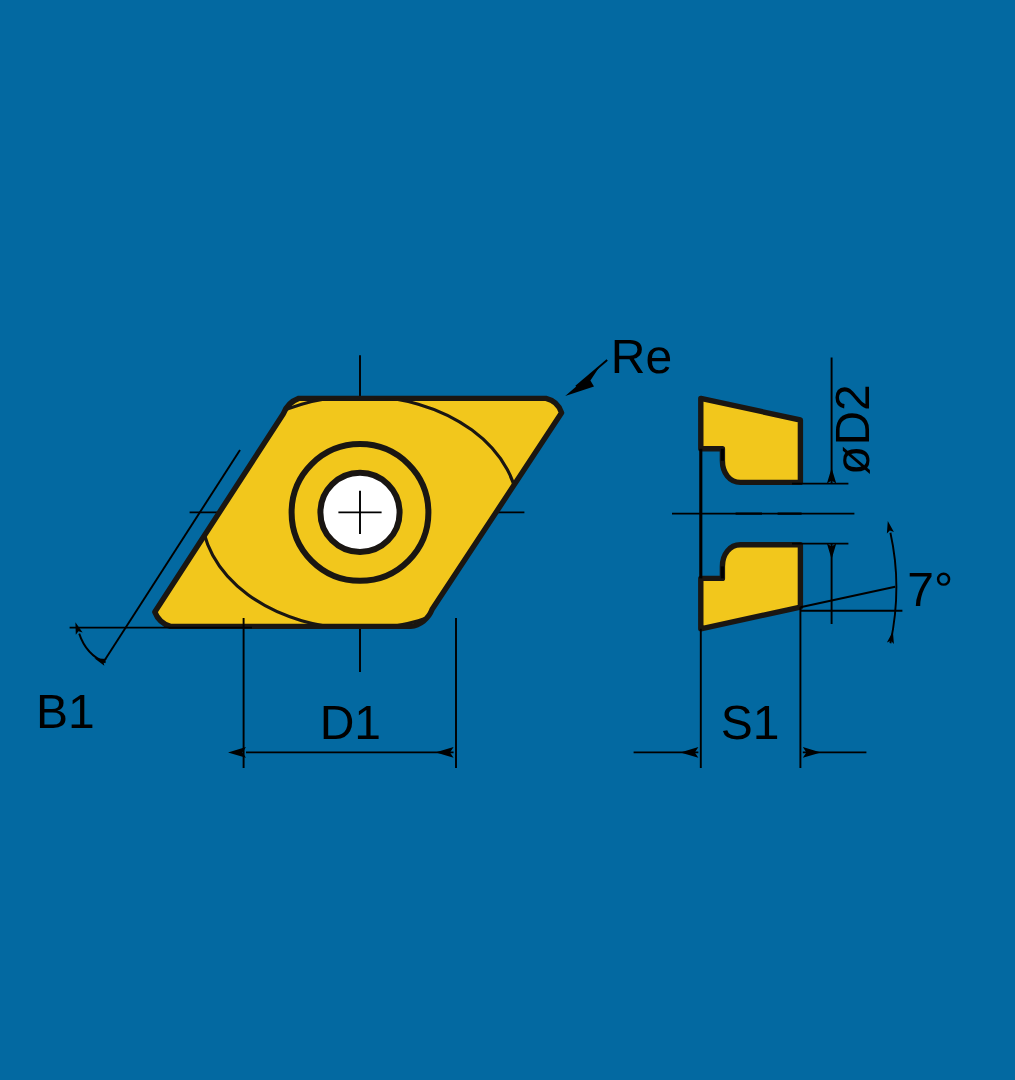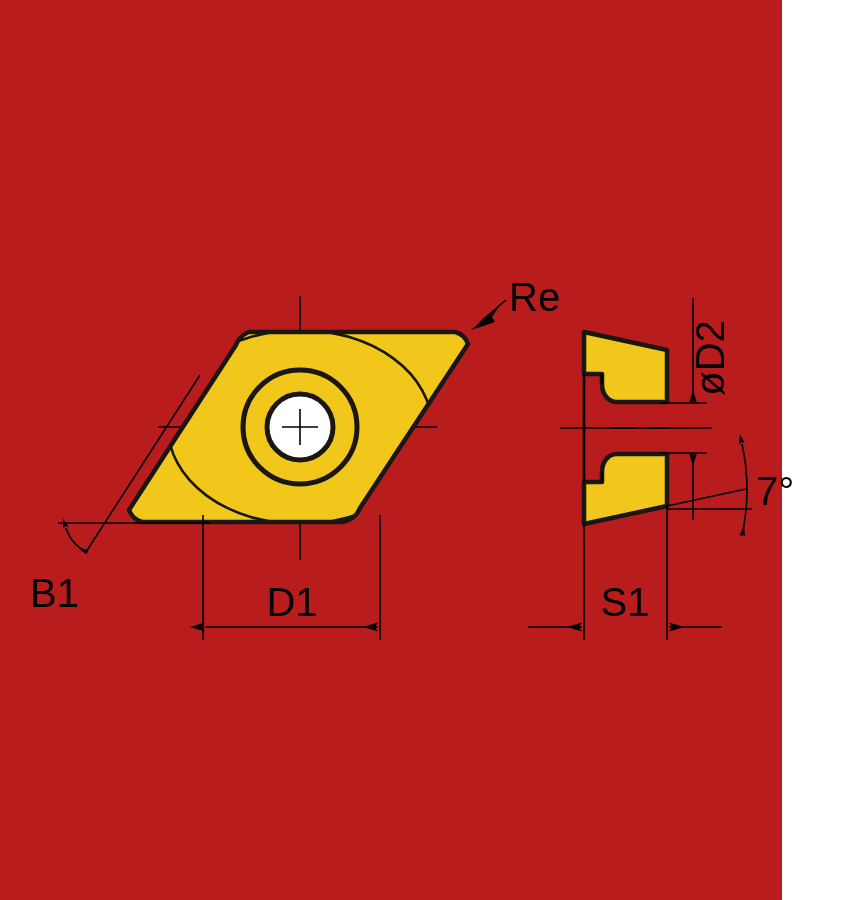--- a/index.html
+++ b/index.html
@@ -8,23 +8,23 @@
     background: #ffffff;
   }
   body {
     width: 846px;
     height: 900px;
     font-family: "Liberation Sans", sans-serif;
     overflow: hidden;
   }
   #drawing-root {
     position: relative;
-    width: 782px;
+    width: 846px;
     height: 900px;
-    background: #b91c1c;
+    background: #0369a1;
     text-align: right;
   }
   svg#technical-drawing {
     display: block;
     width: 846px;
     height: 900px;
   }
   .dim-label {
     font-family: "Liberation Sans", sans-serif;
     font-size: 40px;

